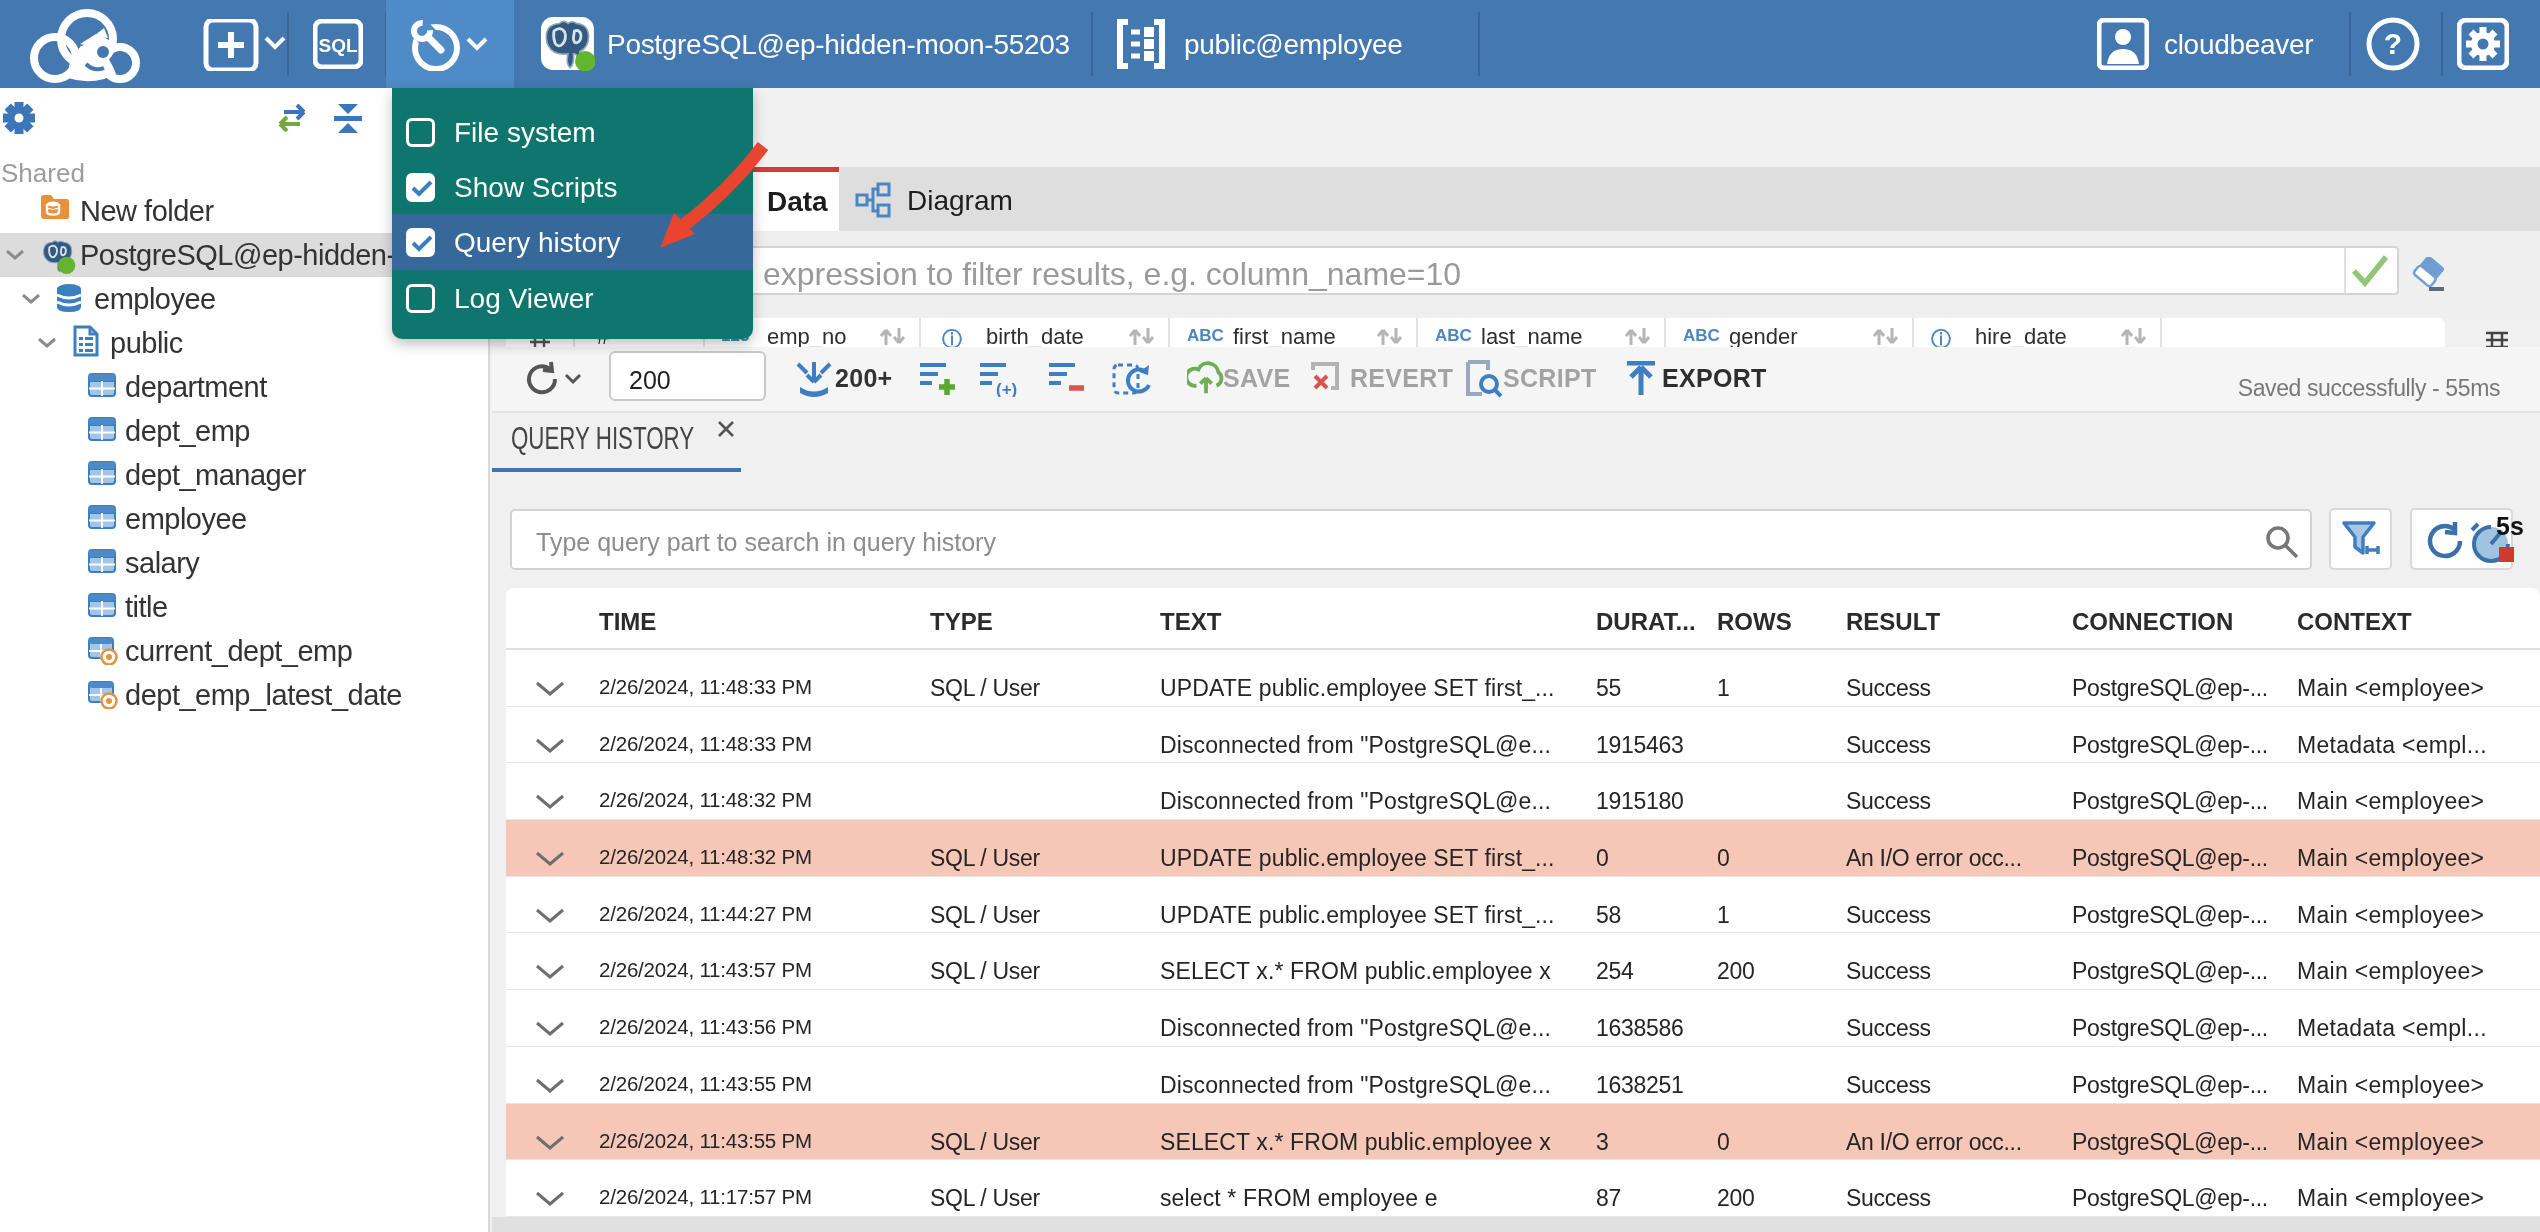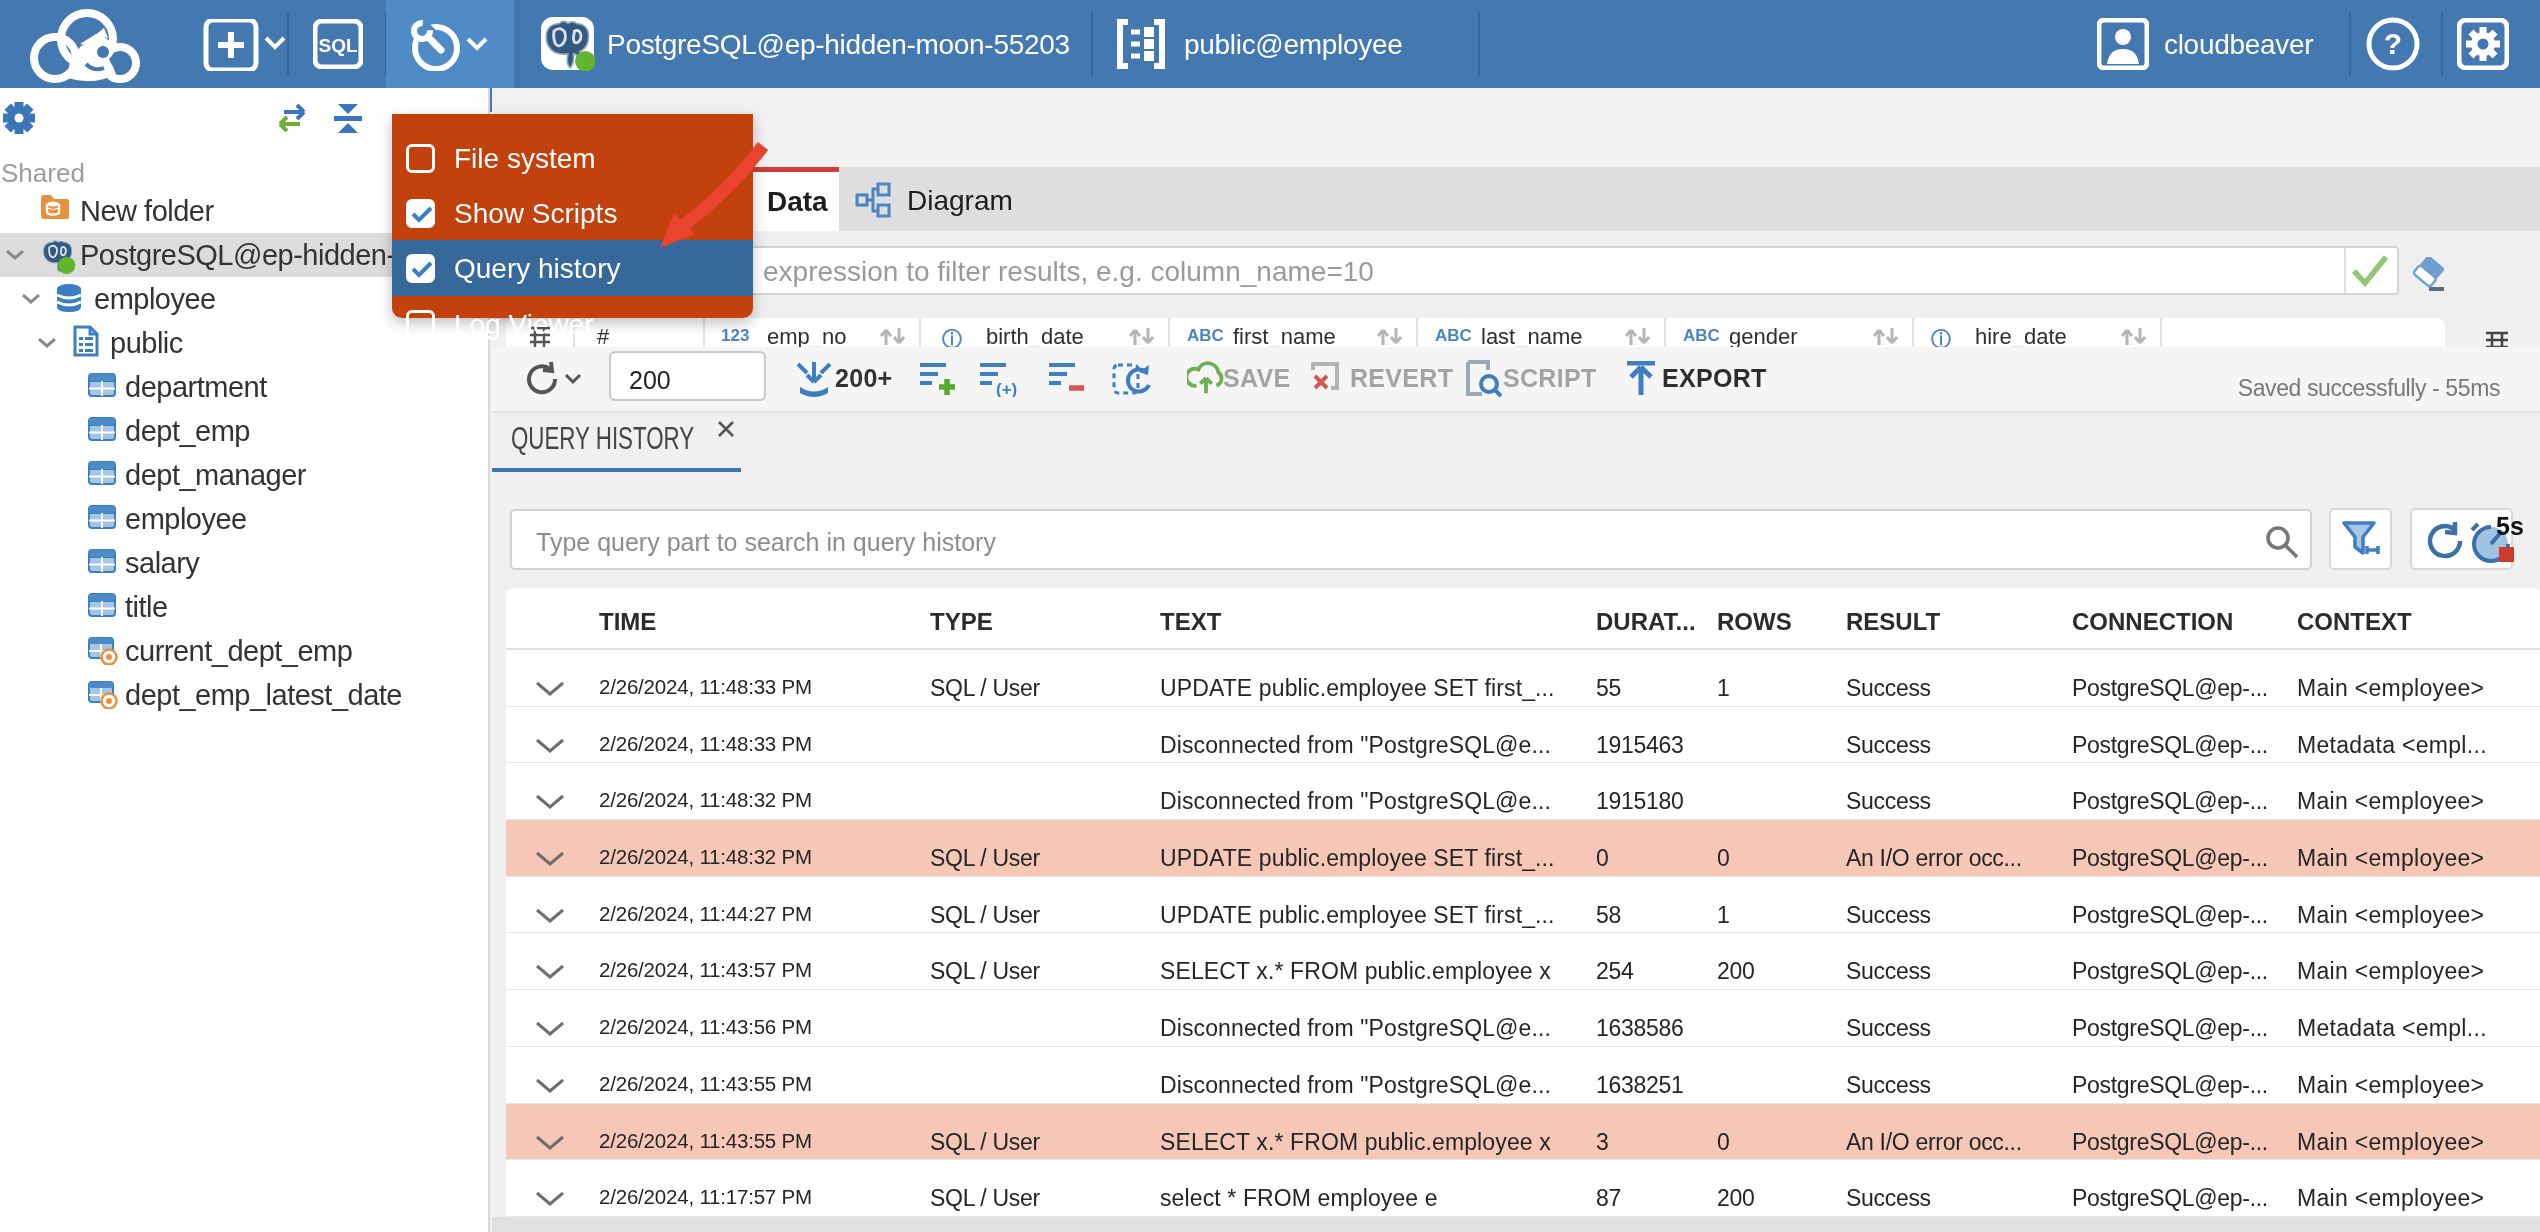--- a/index.html
+++ b/index.html
@@ -7,22 +7,22 @@
   body { font-family:"Liberation Sans", sans-serif; position:relative; background:#f0f0f0; }
   .abs { position:absolute; }
 
   
   #hdr { position:absolute; left:0; top:0; width:2540px; height:112px; background:#4478b1; }
   .hsep { position:absolute; top:12px; height:64px; width:2px; background:rgba(0,0,0,0.15); }
   #hdr .ttl { position:absolute; color:#fff; font-size:28px; top:29px; white-space:nowrap; letter-spacing:-0.3px; }
   #toolactive { position:absolute; left:386px; top:0; width:128px; height:88px; background:#4e8bc7; }
 
   
-  #dd { position:absolute; left:392px; top:88px; width:361px; height:204px; background:#c2410c;
-        border-radius:0 0 10px 10px; z-index:50; box-shadow:0 5px 14px rgba(0,0,0,0.25);margin-top:26px; }
+  #dd { position:absolute; left:392px; top:88px; width:361px; height:251px; background:#0f766e;
+        border-radius:0 0 10px 10px; z-index:50; box-shadow:0 5px 14px rgba(0,0,0,0.25); }
   .ddrow { position:absolute; left:0; width:100%; height:56px; }
   .ddrow.sel { background:#36689a; }
   .ddcb { position:absolute; left:14px; top:14px; width:29px; height:29px; border:3px solid #fff; border-radius:6px; }
   .ddcb.on { background:#fff; }
   .ddcb.on svg { position:absolute; left:2px; top:3px; }
   .ddtxt { position:absolute; left:62px; top:13px; color:#fff; font-size:28px; }
 
   
   #side { position:absolute; left:0; top:88px; width:490px; height:1144px; background:#fff; border-right:2px solid #d9d9d9; }
   .trow { position:absolute; left:0; width:490px; height:44px; }
@@ -32,21 +32,21 @@
 
   
   #strip1 { position:absolute; left:492px; top:88px; width:2048px; height:79px; background:#f1f1f1; }
   #tabbar { position:absolute; left:492px; top:167px; width:2048px; height:64px; background:#dedede; }
   #tabData { position:absolute; left:260px; top:0; width:87px; height:64px; background:#fff; border-top:5px solid #d23b3b; }
   #tabData span { position:absolute; left:15px; top:14px; font-size:28px; font-weight:bold; color:#1d1d1d; }
   #tabDiag  { position:absolute; left:347px; top:0; width:280px; height:64px; }
   #tabDiag span { position:absolute; left:68px; top:18px; font-size:28px; color:#1d1d1d; }
   #filterrow { position:absolute; left:492px; top:231px; width:2048px; height:87px; background:#efefef; }
   #filterinput { position:absolute; left:14px; top:15px; width:1893px; height:49px; background:#fff; border:2px solid #d4d4d4; border-radius:4px; }
-  #filterinput .ph { position:absolute; left:255px; top:8px; font-size:28px; color:#9a9a9a; }
+  #filterinput .ph { position:absolute; left:255px; top:8px; font-size:32px; color:#9a9a9a; }
 
   
   #sliver { position:absolute; left:506px; top:318px; width:1939px; height:29px; background:#fff; border-radius:8px 8px 0 0; overflow:hidden; }
   .gv { position:absolute; top:0; width:2px; height:29px; background:#e2e2e2; }
   .gh { position:absolute; top:6px; font-size:22px; color:#2e2e2e; white-space:nowrap; }
   .ghb { position:absolute; top:8px; font-size:17px; font-weight:bold; color:#4b86c2; }
 
   
   #toolbar { position:absolute; left:492px; top:347px; width:2048px; height:66px; background:#f5f5f5; border-bottom:2px solid #e3e3e3;}
   #tb200 { position:absolute; left:117px; top:4px; width:157px; height:50px; background:#fff; border:2px solid #c9c9c9; border-radius:6px; font-size:25px; color:#222; padding:9px 0 0 18px; }

